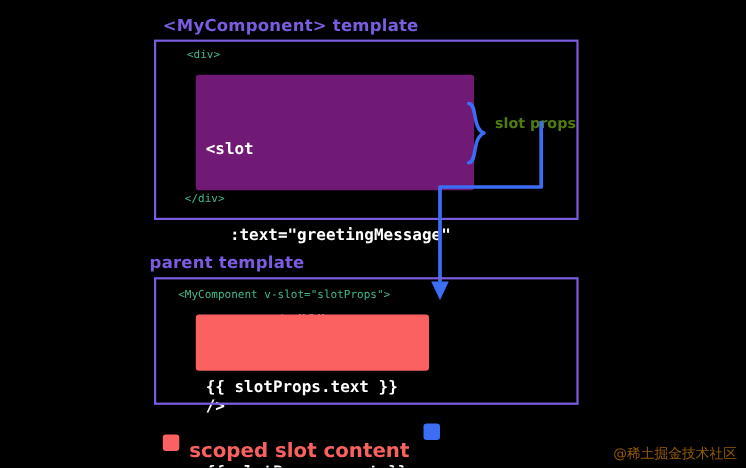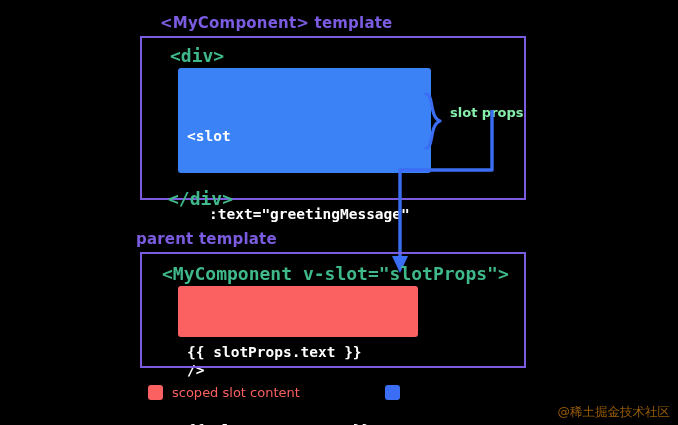--- a/index.html
+++ b/index.html
@@ -22,92 +22,92 @@
   
   .section-title {
     position: absolute;
     color: #7b5ce0;
     font-family: "DejaVu Sans", sans-serif;
     font-weight: bold;
     font-size: 15px;
     letter-spacing: 0.2px;
     white-space: nowrap;
   }
-  #title-child  { left: 160px; top: 14px; }
+  #title-child  { left: 148px; top: 14px; }
   #title-parent { left: 136px; top: 230px; }
 
   
   .panel {
     position: absolute;
     border: 2px solid #7b5ce0;
     box-sizing: border-box;
     background: transparent;
   }
   #panel-child  { left: 140px; top: 36px;  width: 386px; height: 164px; }
   #panel-parent { left: 140px; top: 252px; width: 386px; height: 116px; }
 
   
   .tag {
     position: absolute;
     color: #3fb98a;
     font-family: "DejaVu Sans Mono", monospace;
-    font-weight: bold;
-    font-size: 18px;
+    font-weight: normal;
+    font-size: 10px;
     white-space: nowrap;
     letter-spacing: 0px;
   }
   #tag-open-div    { left: 170px; top: 45px; }
-  #tag-close-div   { left: 168px; top: 188px; }
+  #tag-close-div   { left: 168px; top: 176px; }
   #tag-open-mycmp  { left: 162px; top: 263px; }
   #tag-close-mycmp { left: 162px; top: 340px; }
 
   
   .code-block {
     position: absolute;
     box-sizing: border-box;
     font-family: "DejaVu Sans Mono", monospace;
     font-size: 14.5px;
     line-height: 26px;
     color: #ffffff;
     font-weight: bold;
     white-space: pre;
     border-radius: 3px;
   }
   #code-slot {
     left: 178px;
     top: 68px;
     width: 253px;
     height: 105px;
-    background: #3b82f6;
+    background: #701a75;
     padding: 3px 10px 3px 9px;
   }
   #code-slotprops {
     left: 178px;
     top: 286px;
-    width: 240px;
+    width: 212px;
     height: 51px;
     background: #fb6161;
     padding: 1px 10px 1px 9px;
   }
   .code-line { display: block; }
   .code-line.indent { padding-left: 22px; }
 
   
   #brace-slotprops {
     position: absolute;
     left: 424px;
     top: 92px;
     width: 18px;
     height: 58px;
   }
   #label-slot-props {
     position: absolute;
     left: 450px;
     top: 105px;
-    color: #86efac;
+    color: #4d7c0f;
     font-family: "DejaVu Sans", sans-serif;
     font-weight: bold;
     font-size: 13px;
     white-space: nowrap;
   }
 
   
   #connector {
     position: absolute;
     left: 380px;
@@ -128,22 +128,23 @@
   #legend-scoped-content { left: 148px; top: 385px; }
   #legend-scoped-outlet  { left: 385px; top: 385px; }
   .legend-swatch {
     width: 15px;
     height: 15px;
     border-radius: 3px;
     flex: 0 0 auto;
   }
   .legend-label {
     font-family: "DejaVu Sans", sans-serif;
-    font-weight: normal;
-    font-size: 13px;
+    font-weight: bold;
+    font-size: 18px;
+    margin-top: 14px;
   }
   #legend-scoped-content .legend-swatch { background: #fb6161; }
   #legend-scoped-content .legend-label  { color: #fb6161; }
   #legend-scoped-outlet  .legend-swatch { background: #3b6ef5; }
   #legend-scoped-outlet  .legend-label  { color: #3b6ef5; }
 
   
   #watermark {
     position: absolute;
     right: 8px;

